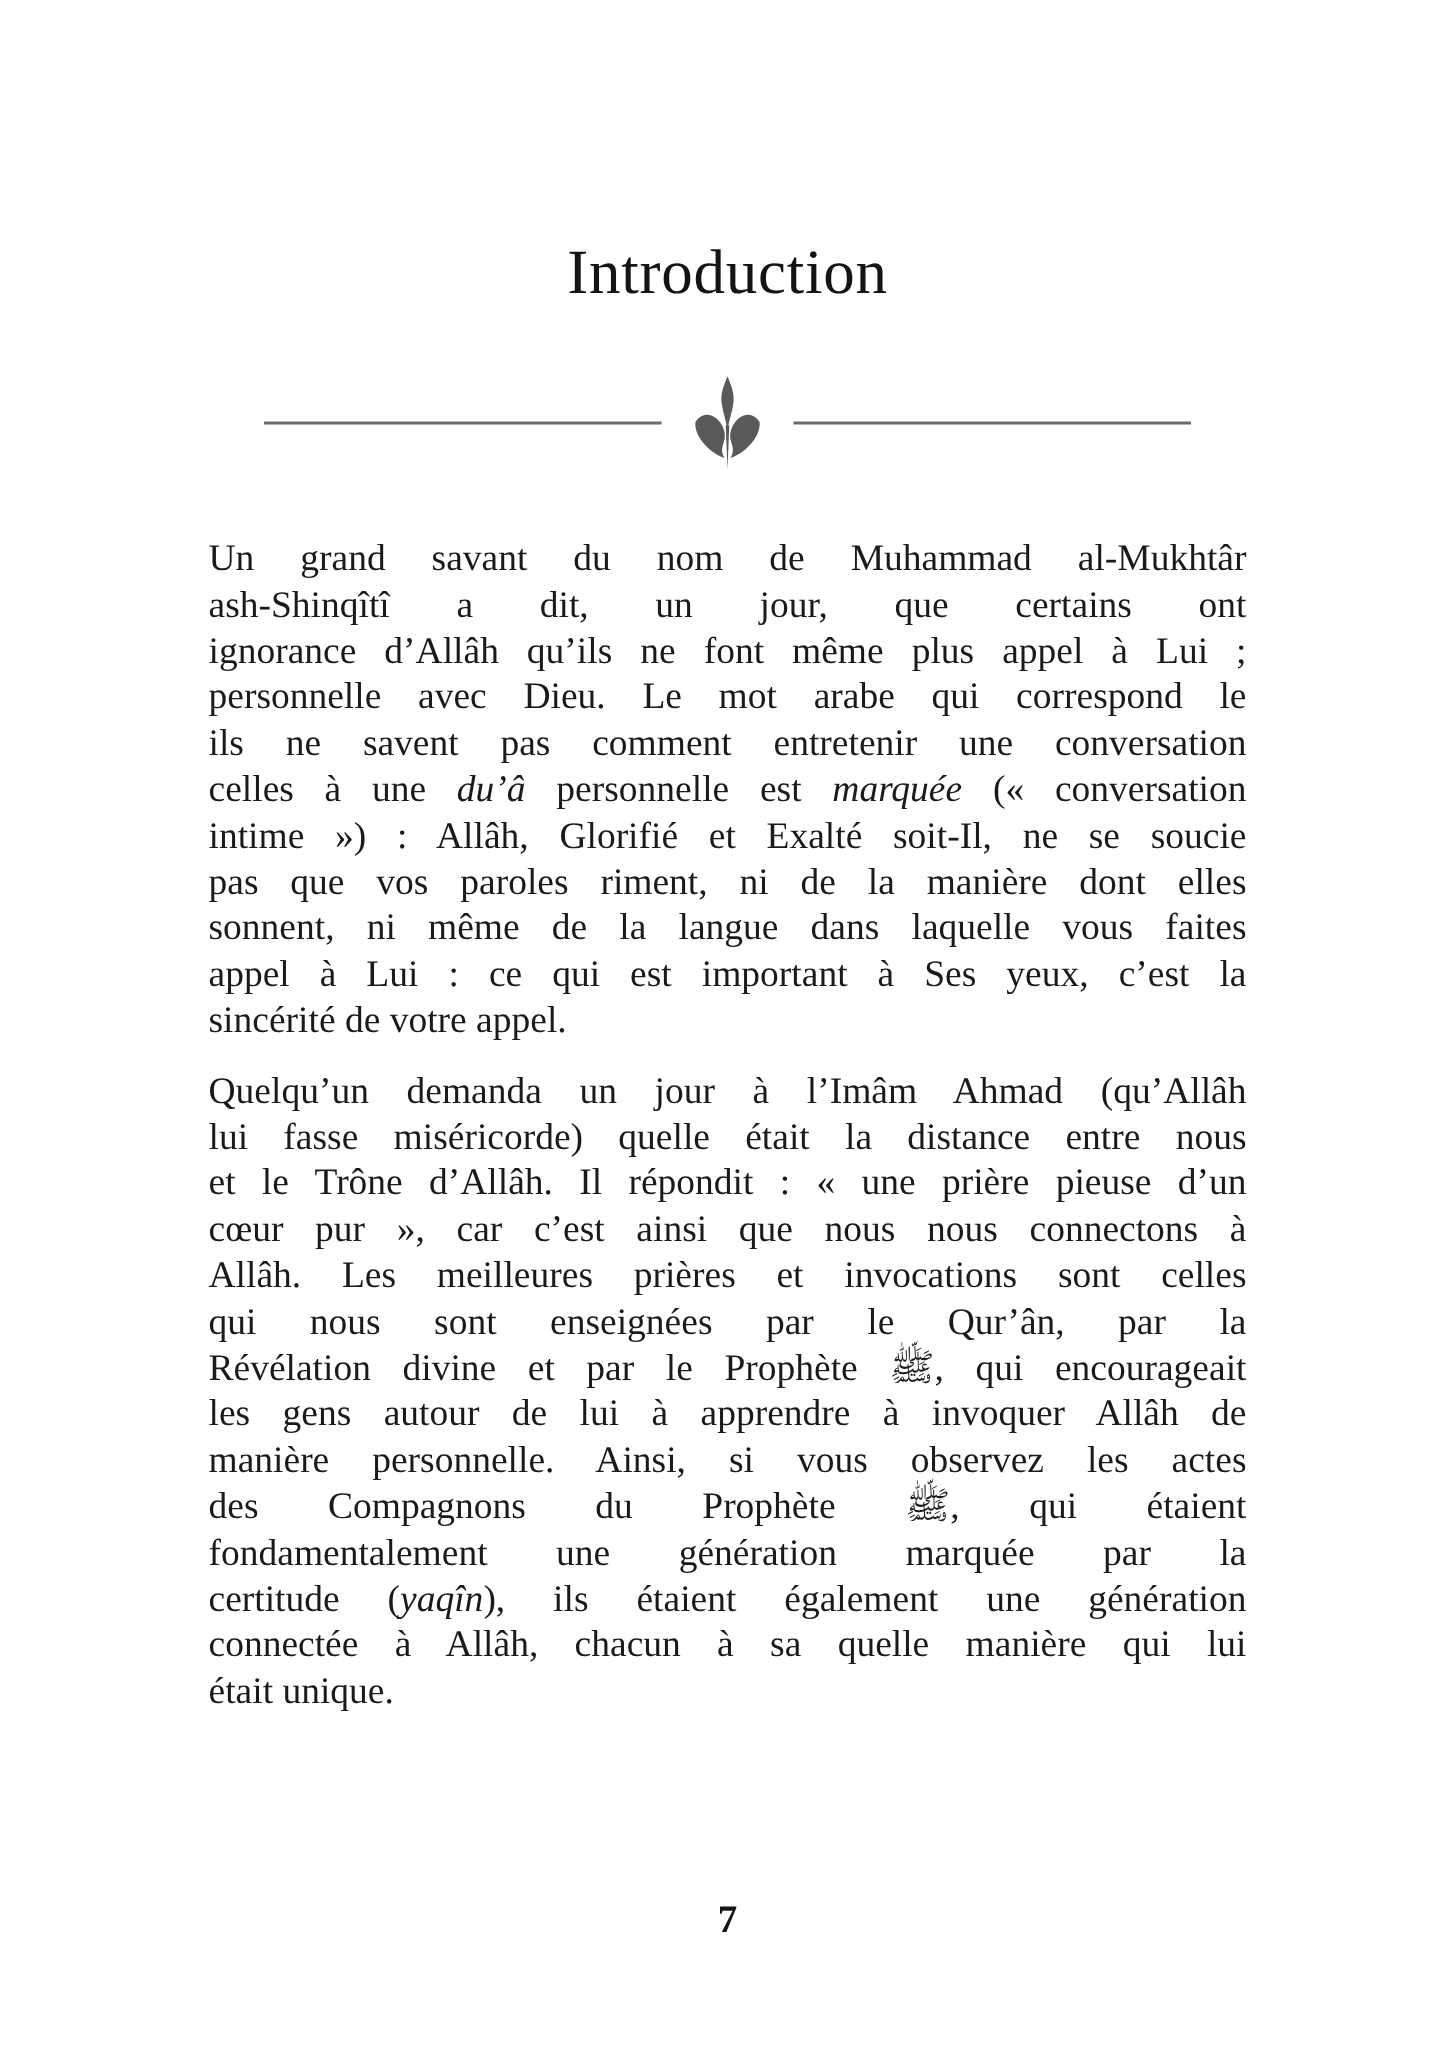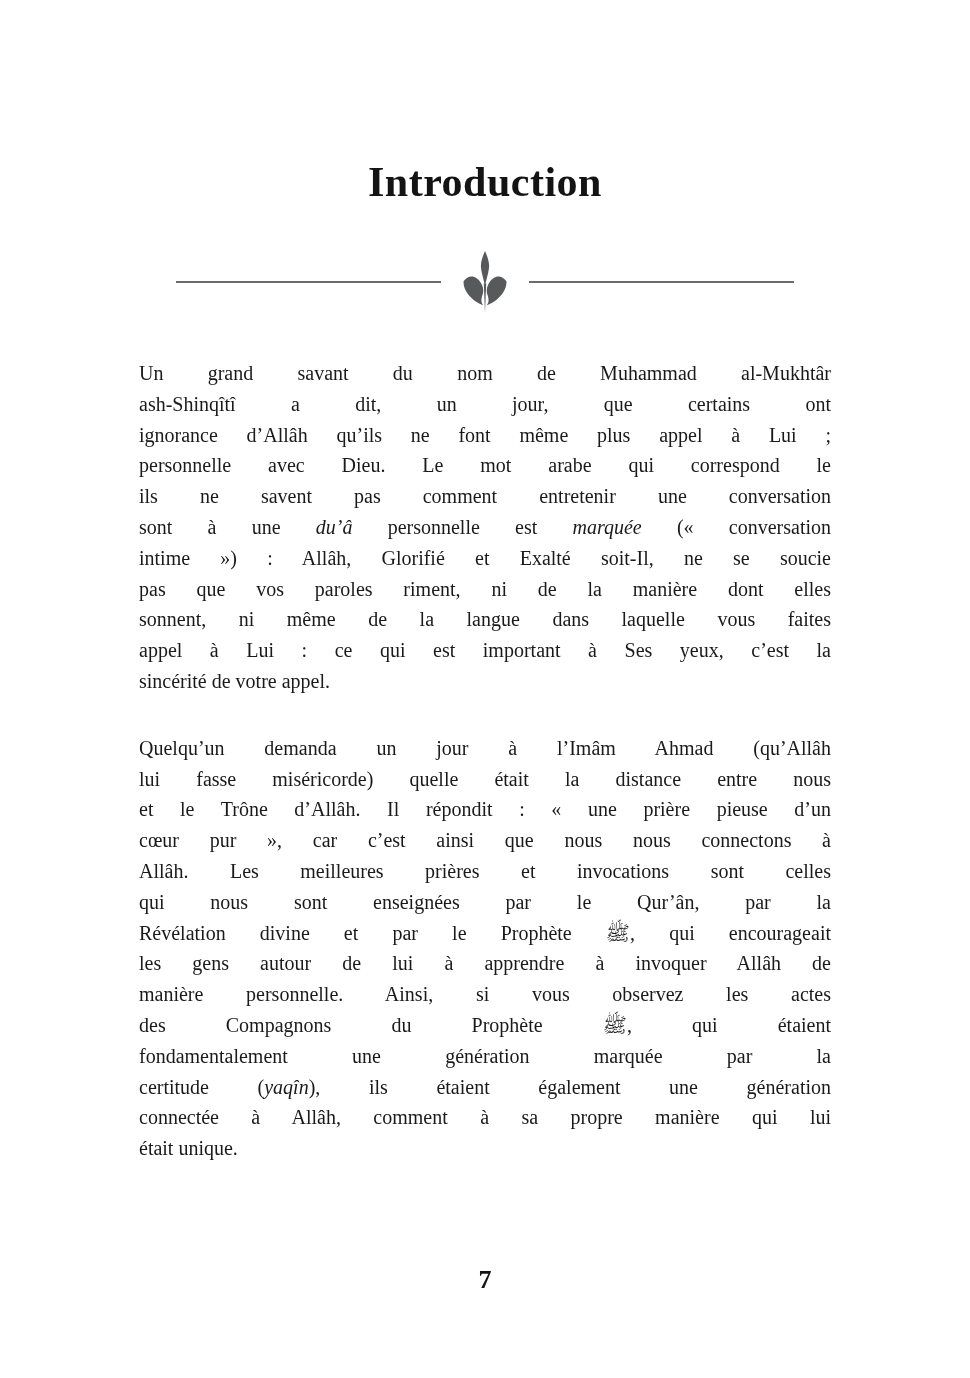--- a/index.html
+++ b/index.html
@@ -16,21 +16,21 @@
     color: var(--ink, #1a1a1a);
     overflow: hidden;
   }
   .chapter-title {
     position: absolute;
     top: 130px;
     left: 0;
     right: 0;
     text-align: center;
     font-size: 42px;
-    font-weight: bold;
+    font-weight: normal;
     letter-spacing: 0.5px;
     color: #141414;
   }
   .divider {
     position: absolute;
     top: 250px;
     left: 0;
     width: 100%;
     height: 64px;
     display: flex;
@@ -44,26 +44,26 @@
   }
   .divider .ornament {
     margin: 0 20px;
     display: block;
   }
   .body-text {
     position: absolute;
     left: 139px;
     top: 358px;
     width: 692px;
-    font-size: 20px;
+    font-size: 25px;
     line-height: 30.8px;
     color: var(--ink, #1a1a1a);
   }
   .paragraph + .paragraph {
-    margin-top: 36px;
+    margin-top: 16px;
   }
   .line {
     text-align: justify;
     text-align-last: justify;
     white-space: normal;
   }
   .line.last {
     text-align-last: left;
   }
   .line em {
@@ -99,40 +99,40 @@
     <div class="rule"></div>
   </div>
 
   <div class="body-text">
       <div class="paragraph">
         <div class="line"><span>Un grand savant du nom de Muhammad al-Mukhtâr</span></div>
         <div class="line"><span>ash-Shinqîtî a dit, un jour, que certains ont</span></div>
         <div class="line"><span>ignorance d’Allâh qu’ils ne font même plus appel à Lui ;</span></div>
         <div class="line"><span>personnelle avec Dieu. Le mot arabe qui correspond le</span></div>
         <div class="line"><span>ils ne savent pas comment entretenir une conversation</span></div>
-        <div class="line"><span>sont à une </span><em>du’â</em><span> personnelle est </span><em>marquée</em><span> (« conversation</span></div>
+        <div class="line"><span>celles à une </span><em>du’â</em><span> personnelle est </span><em>marquée</em><span> (« conversation</span></div>
         <div class="line"><span>intime ») : Allâh, Glorifié et Exalté soit-Il, ne se soucie</span></div>
         <div class="line"><span>pas que vos paroles riment, ni de la manière dont elles</span></div>
         <div class="line"><span>sonnent, ni même de la langue dans laquelle vous faites</span></div>
         <div class="line"><span>appel à Lui : ce qui est important à Ses yeux, c’est la</span></div>
         <div class="line last"><span>sincérité de votre appel.</span></div>
       </div>
       <div class="paragraph">
         <div class="line"><span>Quelqu’un demanda un jour à l’Imâm Ahmad (qu’Allâh</span></div>
         <div class="line"><span>lui fasse miséricorde) quelle était la distance entre nous</span></div>
         <div class="line"><span>et le Trône d’Allâh. Il répondit : « une prière pieuse d’un</span></div>
         <div class="line"><span>cœur pur », car c’est ainsi que nous nous connectons à</span></div>
         <div class="line"><span>Allâh. Les meilleures prières et invocations sont celles</span></div>
         <div class="line"><span>qui nous sont enseignées par le Qur’ân, par la</span></div>
         <div class="line"><span>Révélation divine et par le Prophète ﷺ, qui encourageait</span></div>
         <div class="line"><span>les gens autour de lui à apprendre à invoquer Allâh de</span></div>
         <div class="line"><span>manière personnelle. Ainsi, si vous observez les actes</span></div>
         <div class="line"><span>des Compagnons du Prophète ﷺ, qui étaient</span></div>
         <div class="line"><span>fondamentalement une génération marquée par la</span></div>
         <div class="line"><span>certitude (</span><em>yaqîn</em><span>), ils étaient également une génération</span></div>
-        <div class="line"><span>connectée à Allâh, comment à sa propre manière qui lui</span></div>
+        <div class="line"><span>connectée à Allâh, chacun à sa quelle manière qui lui</span></div>
         <div class="line last"><span>était unique.</span></div>
       </div>
     </div>
 
   <div class="page-number">7</div>
 
 </div>
 
 </body></html>

